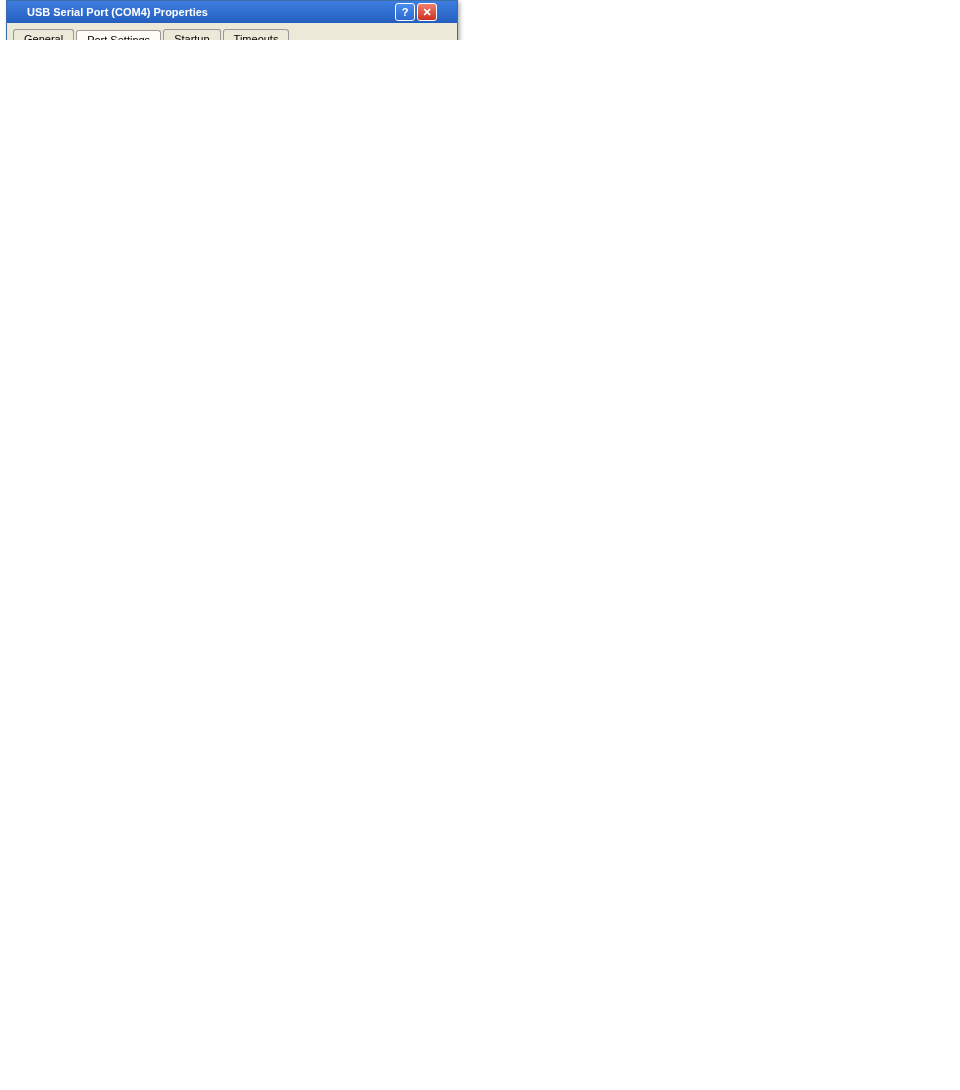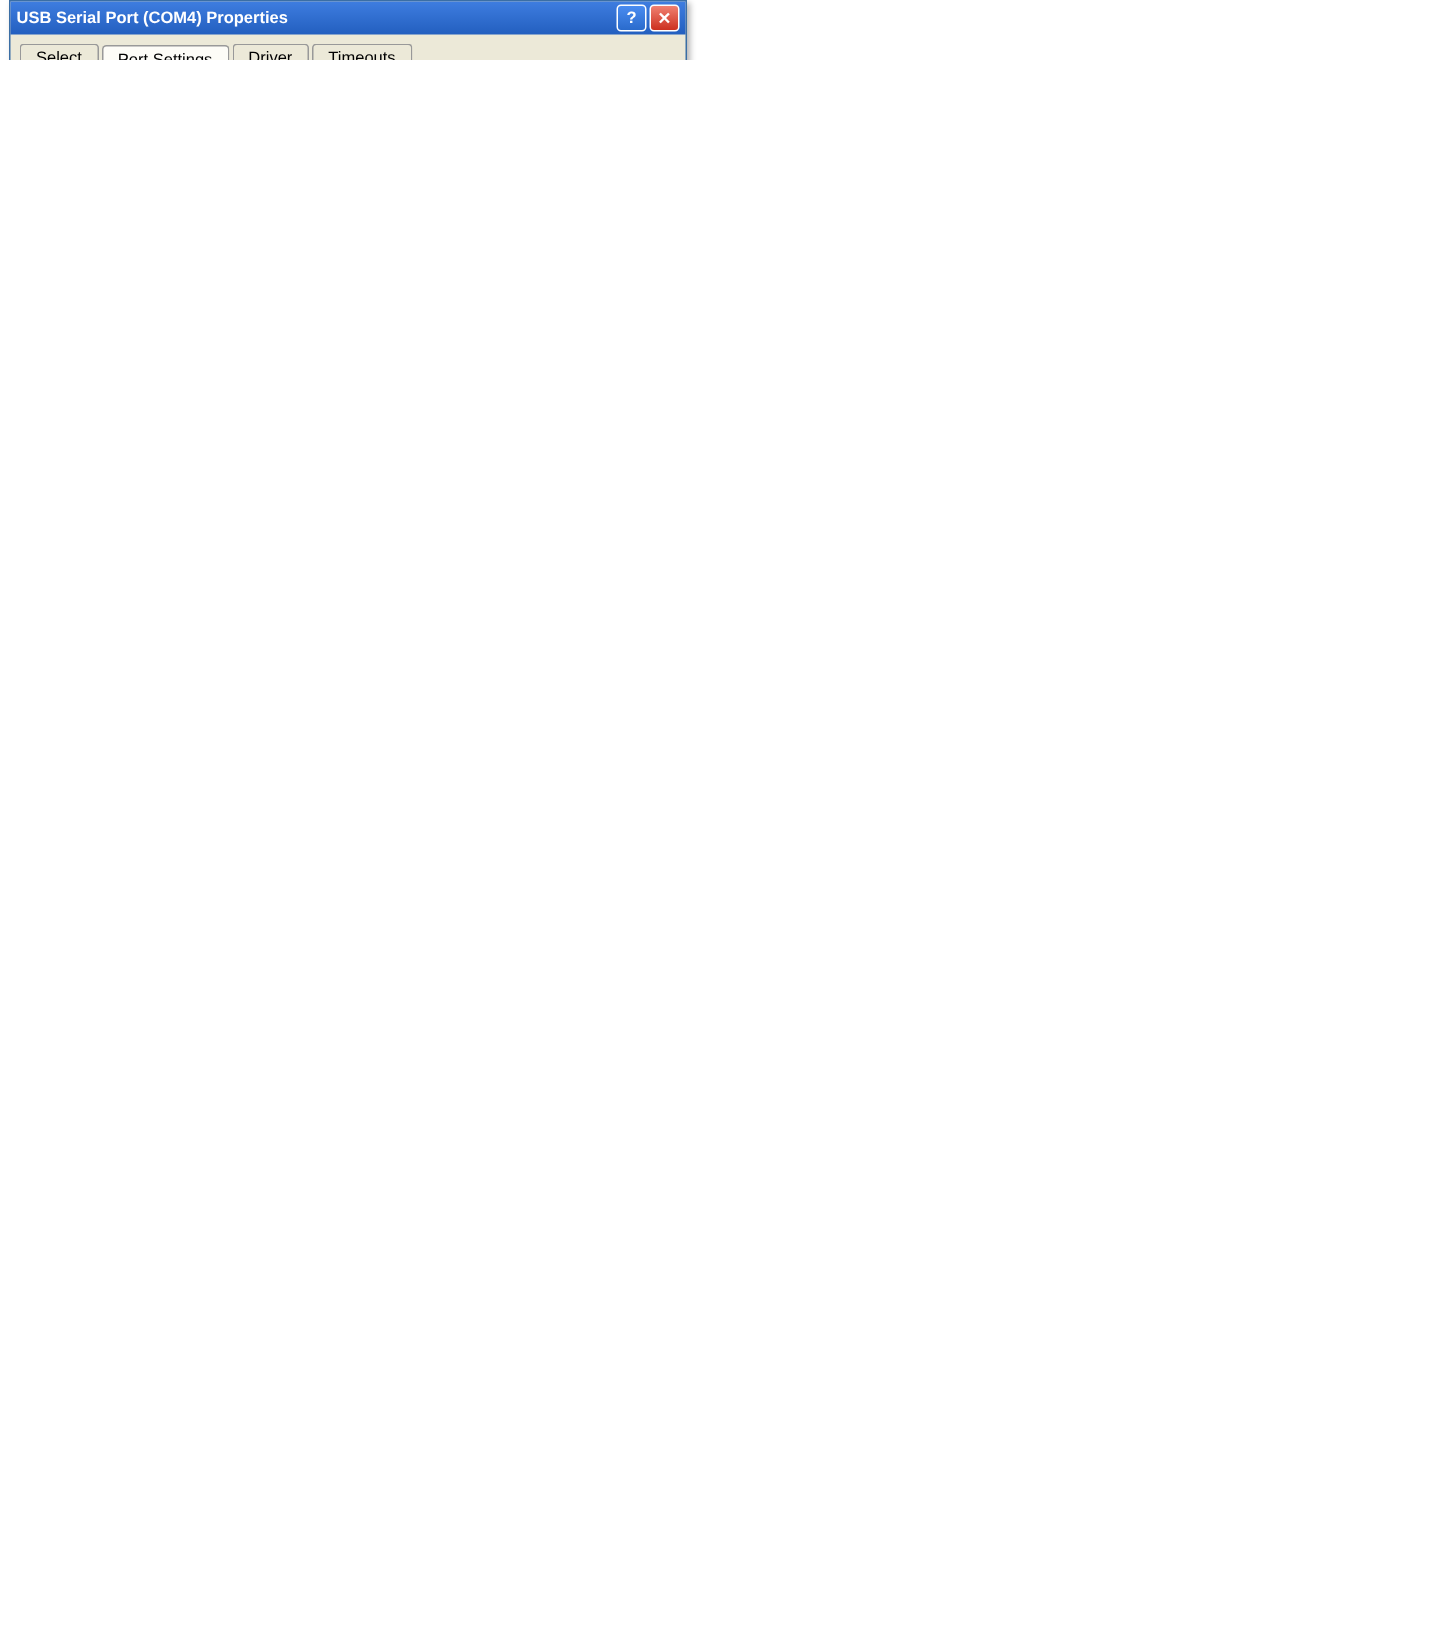--- a/index.html
+++ b/index.html
@@ -24,21 +24,21 @@
     border: 1px solid #3a6ea5;
     background: #ece9d8;
     box-shadow: 2px 2px 4px rgba(0,0,0,0.3);
   }
   .titlebar {
     background: linear-gradient(to bottom, #3e7de0, #235fbf);
     color: #fff;
     height: 22px;
     display: flex;
     align-items: center;
-    padding: 0 4px;
+    padding: 0 20px;
     font-family: Tahoma, sans-serif;
     font-size: 11px;
     font-weight: bold;
   }
   .titlebar .spacer { flex: 1; }
   .titlebar .btn-help, .titlebar .btn-close {
     width: 18px; height: 16px;
     border: 1px solid #fff;
     border-radius: 3px;
     margin-left: 2px;
@@ -263,23 +263,23 @@
 <div class="page">
 
   <div class="dialog1">
     <div class="titlebar">
       <span>USB Serial Port (COM4) Properties</span>
       <span class="spacer"></span>
       <span class="btn-help">?</span>
       <span class="btn-close">✕</span>
     </div>
     <div class="tabstrip">
-      <div class="tab">Select</div>
+      <div class="tab">General</div>
       <div class="tab active">Port Settings</div>
-      <div class="tab">Driver</div>
+      <div class="tab">Startup</div>
       <div class="tab">Timeouts</div>
     </div>
     <div class="tab-body">
       <div class="field-row">
         <span class="lbl">Bits per second:</span>
         <div class="combo">
           <span>9600</span>
           <span class="arrow"></span>
         </div>
       </div>

